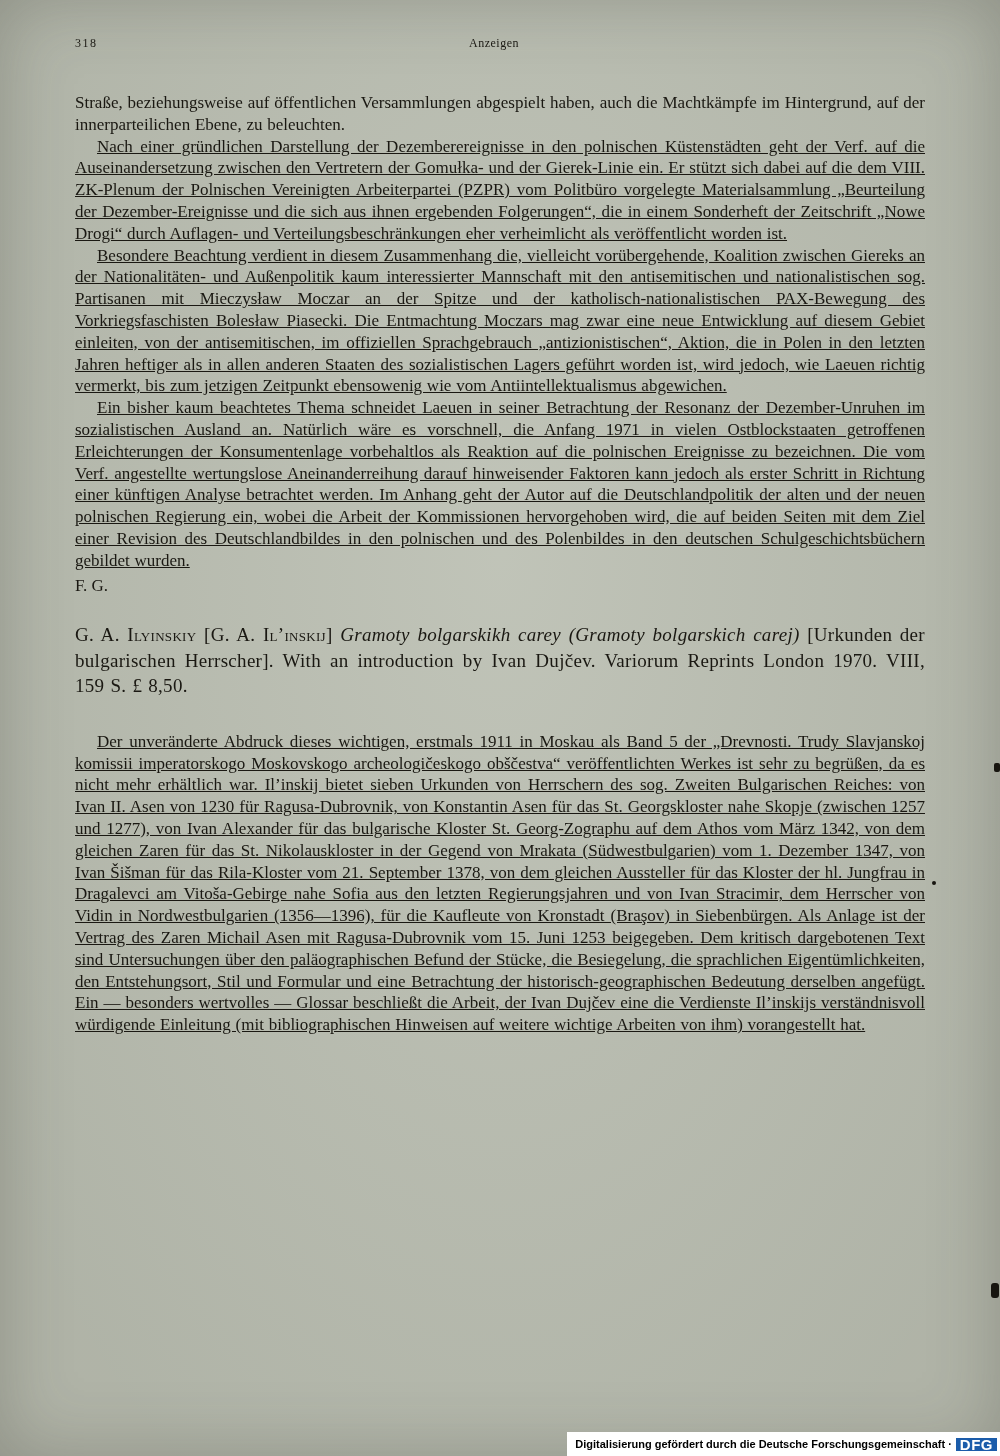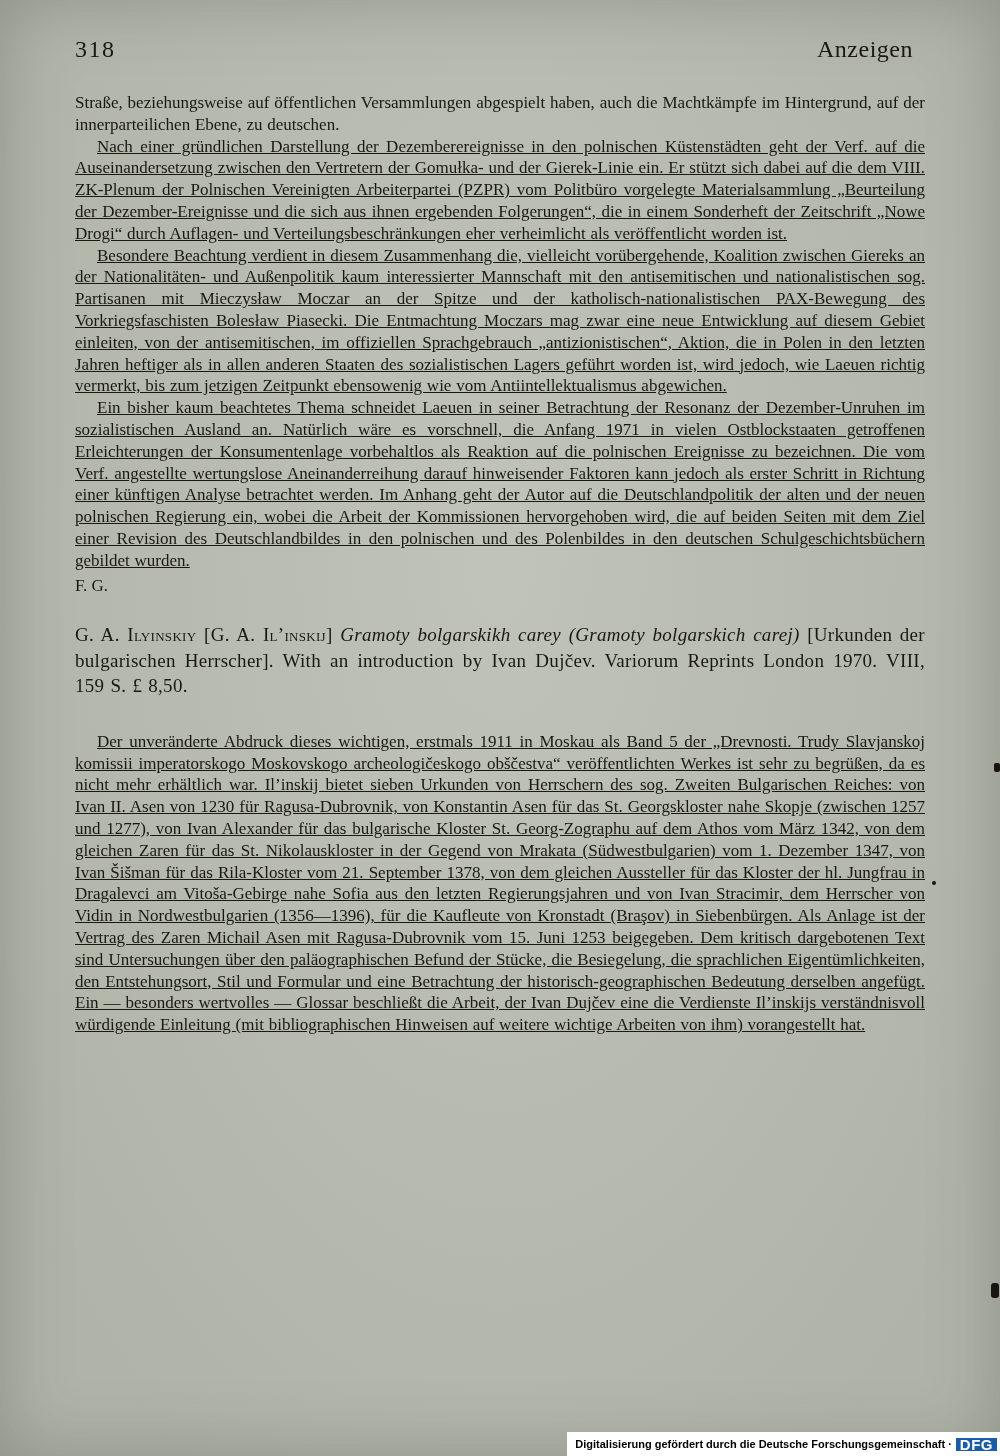--- a/index.html
+++ b/index.html
@@ -19,34 +19,34 @@
     background:
       radial-gradient(ellipse at 50% 38%, rgba(255,255,255,0.10) 0%, rgba(0,0,0,0.05) 85%),
       #b9bdb0;
     box-shadow: inset 0 0 70px rgba(55,55,45,0.28);
     padding: 36px 75px 0 75px;
   }
   .page-header {
     position: relative;
     height: 26px;
     margin-bottom: 30px;
-    font-size: 24px;
+    font-size: 12px;
   }
   .page-number {
     position: absolute;
     left: 0;
     top: 0;
     letter-spacing: 1.5px;
   }
   .running-title {
     position: absolute;
     left: 0;
     right: 12px;
     top: 0;
-    text-align: right;
+    text-align: center;
     letter-spacing: 0.5px;
   }
   .body-text {
     font-size: 17px;
     line-height: 21.8px;
     text-align: justify;
     word-spacing: 0.5px;
   }
   .body-text p { margin: 0; }
   .body-text p.indent { text-indent: 22px; text-decoration: underline; }
@@ -107,21 +107,21 @@
 <body>
 
 <div class="page">
 
   <div class="page-header">
     <span class="page-number">318</span>
     <span class="running-title">Anzeigen</span>
   </div>
 
   <div class="body-text">
-    <p>Straße, beziehungsweise auf öffentlichen Versammlungen abgespielt haben, auch die Machtkämpfe im Hintergrund, auf der innerparteilichen Ebene, zu deutschen.</p>
+    <p>Straße, beziehungsweise auf öffentlichen Versammlungen abgespielt haben, auch die Machtkämpfe im Hintergrund, auf der innerparteilichen Ebene, zu beleuchten.</p>
     <p class="indent">Nach einer gründlichen Darstellung der Dezemberereignisse in den polnischen Küstenstädten geht der Verf. auf die Auseinandersetzung zwischen den Vertretern der Gomułka- und der Gierek-Linie ein. Er stützt sich dabei auf die dem VIII. ZK-Plenum der Polnischen Vereinigten Arbeiterpartei (PZPR) vom Politbüro vorgelegte Materialsammlung „Beurteilung der Dezember-Ereignisse und die sich aus ihnen ergebenden Folgerungen“, die in einem Sonderheft der Zeitschrift „Nowe Drogi“ durch Auflagen- und Verteilungsbeschränkungen eher verheimlicht als veröffentlicht worden ist.</p>
     <p class="indent">Besondere Beachtung verdient in diesem Zusammenhang die, vielleicht vorübergehende, Koalition zwischen Giereks an der Nationalitäten- und Außenpolitik kaum interessierter Mannschaft mit den antisemitischen und nationalistischen sog. Partisanen mit Mieczysław Moczar an der Spitze und der katholisch-nationalistischen PAX-Bewegung des Vorkriegsfaschisten Bolesław Piasecki. Die Entmachtung Moczars mag zwar eine neue Entwicklung auf diesem Gebiet einleiten, von der antisemitischen, im offiziellen Sprachgebrauch „antizionistischen“, Aktion, die in Polen in den letzten Jahren heftiger als in allen anderen Staaten des sozialistischen Lagers geführt worden ist, wird jedoch, wie Laeuen richtig vermerkt, bis zum jetzigen Zeitpunkt ebensowenig wie vom Antiintellektualismus abgewichen.</p>
     <p class="indent">Ein bisher kaum beachtetes Thema schneidet Laeuen in seiner Betrachtung der Resonanz der Dezember-Unruhen im sozialistischen Ausland an. Natürlich wäre es vorschnell, die Anfang 1971 in vielen Ostblockstaaten getroffenen Erleichterungen der Konsumentenlage vorbehaltlos als Reaktion auf die polnischen Ereignisse zu bezeichnen. Die vom Verf. angestellte wertungslose Aneinanderreihung darauf hinweisender Faktoren kann jedoch als erster Schritt in Richtung einer künftigen Analyse betrachtet werden. Im Anhang geht der Autor auf die Deutschlandpolitik der alten und der neuen polnischen Regierung ein, wobei die Arbeit der Kommissionen hervorgehoben wird, die auf beiden Seiten mit dem Ziel einer Revision des Deutschlandbildes in den polnischen und des Polenbildes in den deutschen Schulgeschichtsbüchern gebildet wurden.</p>
   </div>
   <div class="signature">F. G.</div>
 
   <div class="review-heading">
     <span class="review-author">G. A. Ilyinskiy [G. A. Il’inskij]</span>
     <span class="review-book-title">Gramoty bolgarskikh carey (Gramoty bolgarskich carej)</span>
     <span class="review-bibliographic-info">[Urkunden der bulgarischen Herrscher]. With an introduction by Ivan Dujčev. Variorum Reprints London 1970. VIII, 159 S. £ 8,50.</span>

